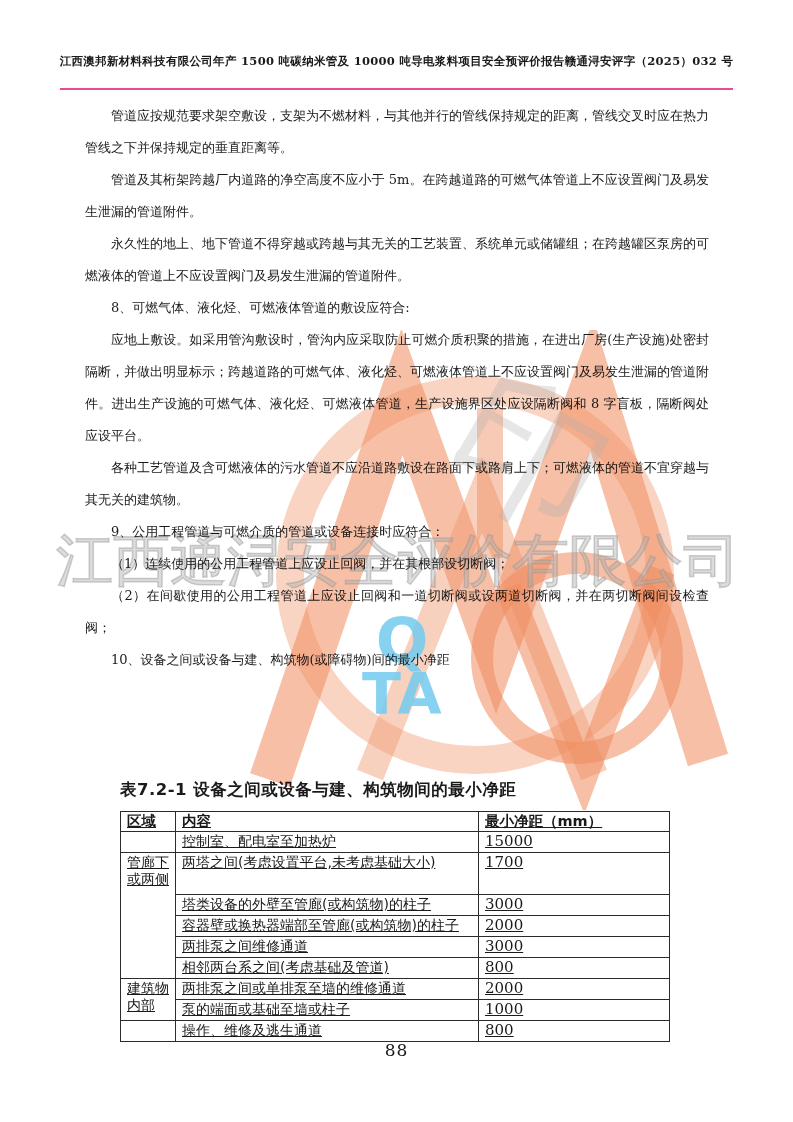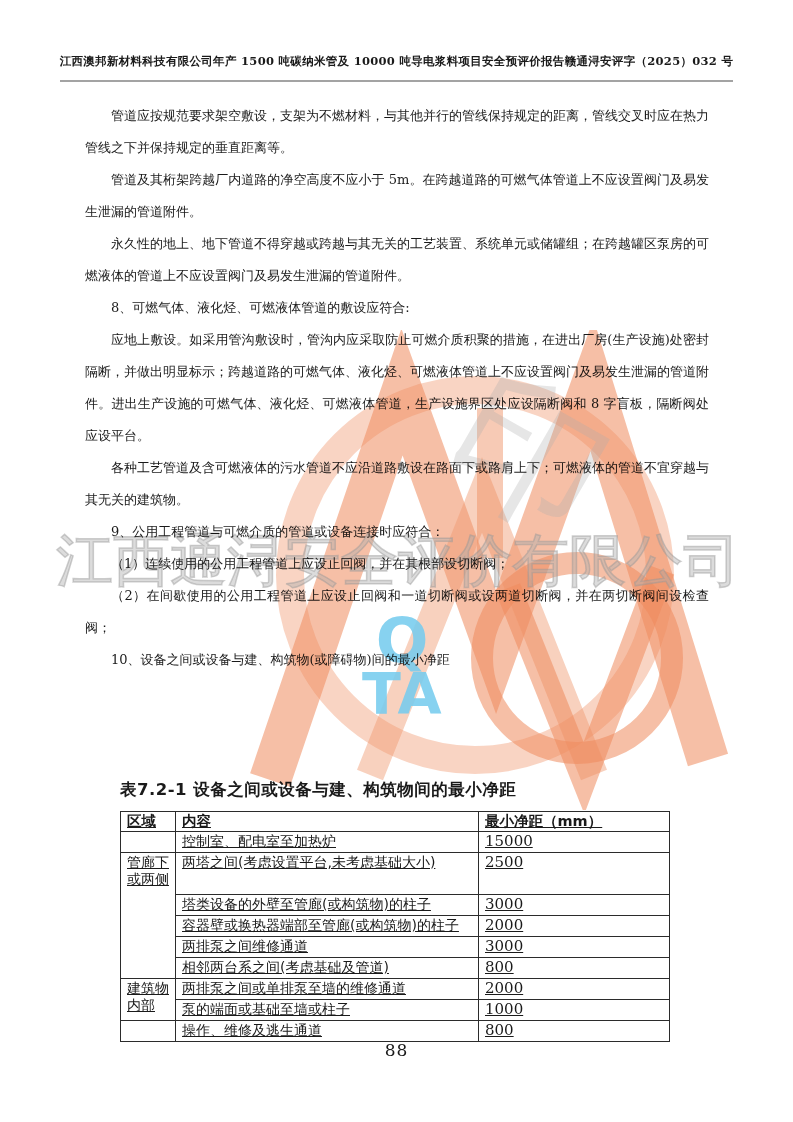--- a/index.html
+++ b/index.html
@@ -6,21 +6,21 @@
   html,body { background:#e8e8e8; }
   .page {
     position:relative; width:793px; height:1122px; margin:0 auto;
     background:#ffffff; overflow:hidden; color:#1a1a1a;
     font-family:"DejaVu Serif","Liberation Serif",serif;
   }
   
   .doc-header { position:absolute; top:50px; left:0; width:100%; text-align:center; }
   .doc-header span {
     display:inline-block; font-size:11.5px; font-weight:bold; letter-spacing:0.3px;
-    border-bottom:2px solid #a3a3a3; padding-bottom:11px; white-space:nowrap;
+    border-bottom:2px solid #ec4899; padding-bottom:19px; white-space:nowrap;
   }
   
   .body-text {
     position:absolute; top:100px; left:85px; width:624px;
     font-size:13px; line-height:32px; text-align:justify;
   }
   .body-text p { text-indent:2em; word-break:break-all; }
   
   .table-caption {
     position:absolute; top:779px; left:120px;
@@ -111,21 +111,21 @@
     </thead>
     <tbody>
       <tr>
         <td class="zone-cell"></td>
         <td class="c-cell">控制室、配电室至加热炉</td>
         <td class="v-cell">15000</td>
       </tr>
       <tr class="row-tall">
         <td class="zone-cell" rowspan="5">管廊下或两侧</td>
         <td class="c-cell">两塔之间(考虑设置平台,未考虑基础大小)</td>
-        <td class="v-cell">2500</td>
+        <td class="v-cell">1700</td>
       </tr>
       <tr>
         <td class="c-cell">塔类设备的外壁至管廊(或构筑物)的柱子</td>
         <td class="v-cell">3000</td>
       </tr>
       <tr>
         <td class="c-cell">容器壁或换热器端部至管廊(或构筑物)的柱子</td>
         <td class="v-cell">2000</td>
       </tr>
       <tr>

